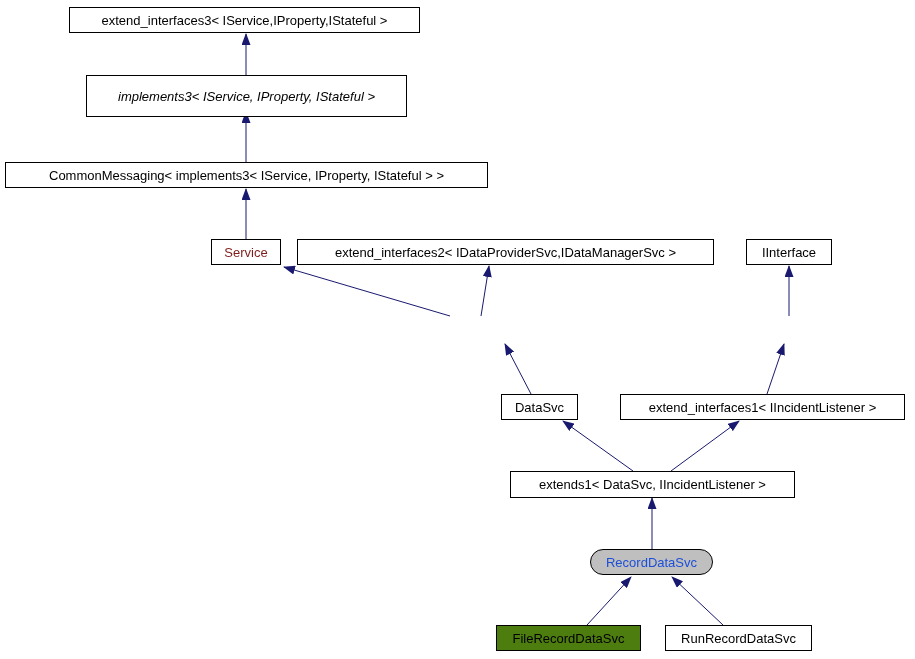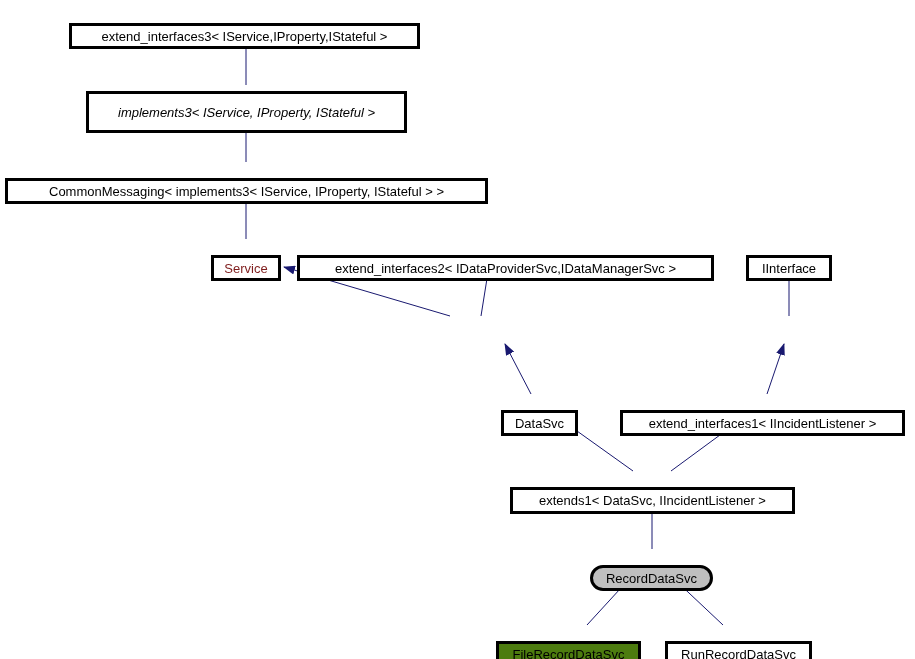--- a/index.html
+++ b/index.html
@@ -18,31 +18,30 @@
   #edge-layer {
     position: absolute;
     left: 0;
     top: 0;
     width: 915px;
     height: 659px;
   }
   .node {
     position: absolute;
     box-sizing: border-box;
-    border: 3px solid #f97316;
+    border: 1px solid #f97316;
     background: #ffffff;
     color: #000000;
     font-size: 13px;
     line-height: 1;
     display: flex;
     align-items: center;
     justify-content: center;
     white-space: nowrap;
     cursor: pointer;
-    margin-top: 16px;
   }
   .node.highlight {
     background: #bfbfbf;
     cursor: default;
   }
 </style>
 </head>
 <body>
 
 <div id="diagram" style="background: rgb(255, 255, 255);">
@@ -68,16 +67,16 @@
     </svg>
 <div class="node" style="left: 69px; top: 7px; width: 351px; height: 26px; border-color: rgb(0, 0, 0); background: rgb(255, 255, 255); color: rgb(0, 0, 0);">extend_interfaces3&lt; IService,IProperty,IStateful &gt;</div>
     <div class="node" style="left: 86px; top: 75px; width: 321px; height: 42px; border-color: rgb(0, 0, 0); background: rgb(255, 255, 255); color: rgb(0, 0, 0); font-style: italic;">implements3&lt; IService, IProperty, IStateful &gt;</div>
     <div class="node" style="left: 5px; top: 162px; width: 483px; height: 26px; border-color: rgb(0, 0, 0); background: rgb(255, 255, 255); color: rgb(0, 0, 0);">CommonMessaging&lt; implements3&lt; IService, IProperty, IStateful &gt; &gt;</div>
     <div class="node" style="left: 211px; top: 239px; width: 70px; height: 26px; border-color: rgb(0, 0, 0); background: rgb(255, 255, 255); color: #7f1d1d;">Service</div>
     <div class="node" style="left: 297px; top: 239px; width: 417px; height: 26px; border-color: rgb(0, 0, 0); background: rgb(255, 255, 255); color: rgb(0, 0, 0);">extend_interfaces2&lt; IDataProviderSvc,IDataManagerSvc &gt;</div>
     <div class="node" style="left: 746px; top: 239px; width: 86px; height: 26px; border-color: rgb(0, 0, 0); background: rgb(255, 255, 255); color: rgb(0, 0, 0);">IInterface</div>
     <div class="node" style="left: 501px; top: 394px; width: 77px; height: 26px; border-color: rgb(0, 0, 0); background: rgb(255, 255, 255); color: rgb(0, 0, 0);">DataSvc</div>
     <div class="node" style="left: 620px; top: 394px; width: 285px; height: 26px; border-color: rgb(0, 0, 0); background: rgb(255, 255, 255); color: rgb(0, 0, 0);">extend_interfaces1&lt; IIncidentListener &gt;</div>
     <div class="node" style="left: 510px; top: 471px; width: 285px; height: 27px; border-color: rgb(0, 0, 0); background: rgb(255, 255, 255); color: rgb(0, 0, 0);">extends1&lt; DataSvc, IIncidentListener &gt;</div>
-    <div class="node highlight" style="left: 590px; top: 549px; width: 123px; height: 26px; border-color: rgb(0, 0, 0); background: rgb(191, 191, 191); color: #000000; border-radius: 13px;">RecordDataSvc</div>
+    <div class="node highlight" style="left: 590px; top: 549px; width: 123px; height: 26px; border-color: rgb(0, 0, 0); background: rgb(191, 191, 191); color: #1d4ed8; border-radius: 13px;">RecordDataSvc</div>
     <div class="node" style="left: 496px; top: 625px; width: 145px; height: 26px; border-color: rgb(0, 0, 0); background: #4d7c0f; color: rgb(0, 0, 0);">FileRecordDataSvc</div>
     <div class="node" style="left: 665px; top: 625px; width: 147px; height: 26px; border-color: rgb(0, 0, 0); background: rgb(255, 255, 255); color: rgb(0, 0, 0);">RunRecordDataSvc</div>
   </div>
 
 </body></html>

